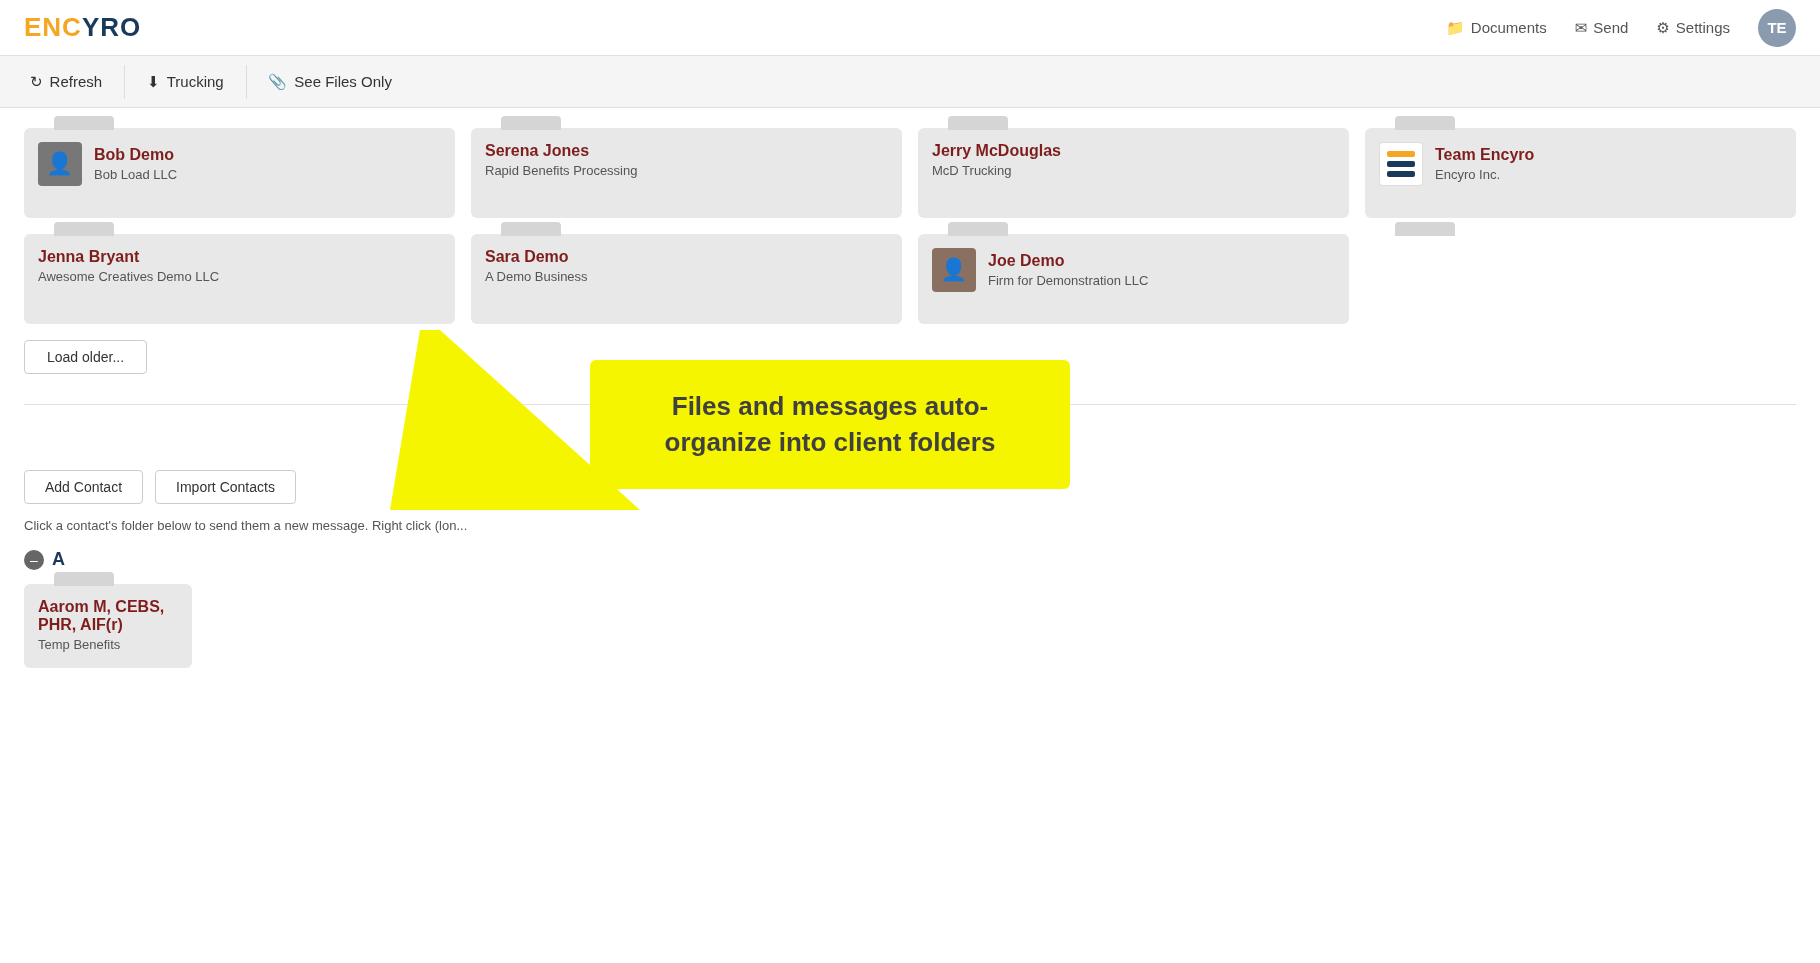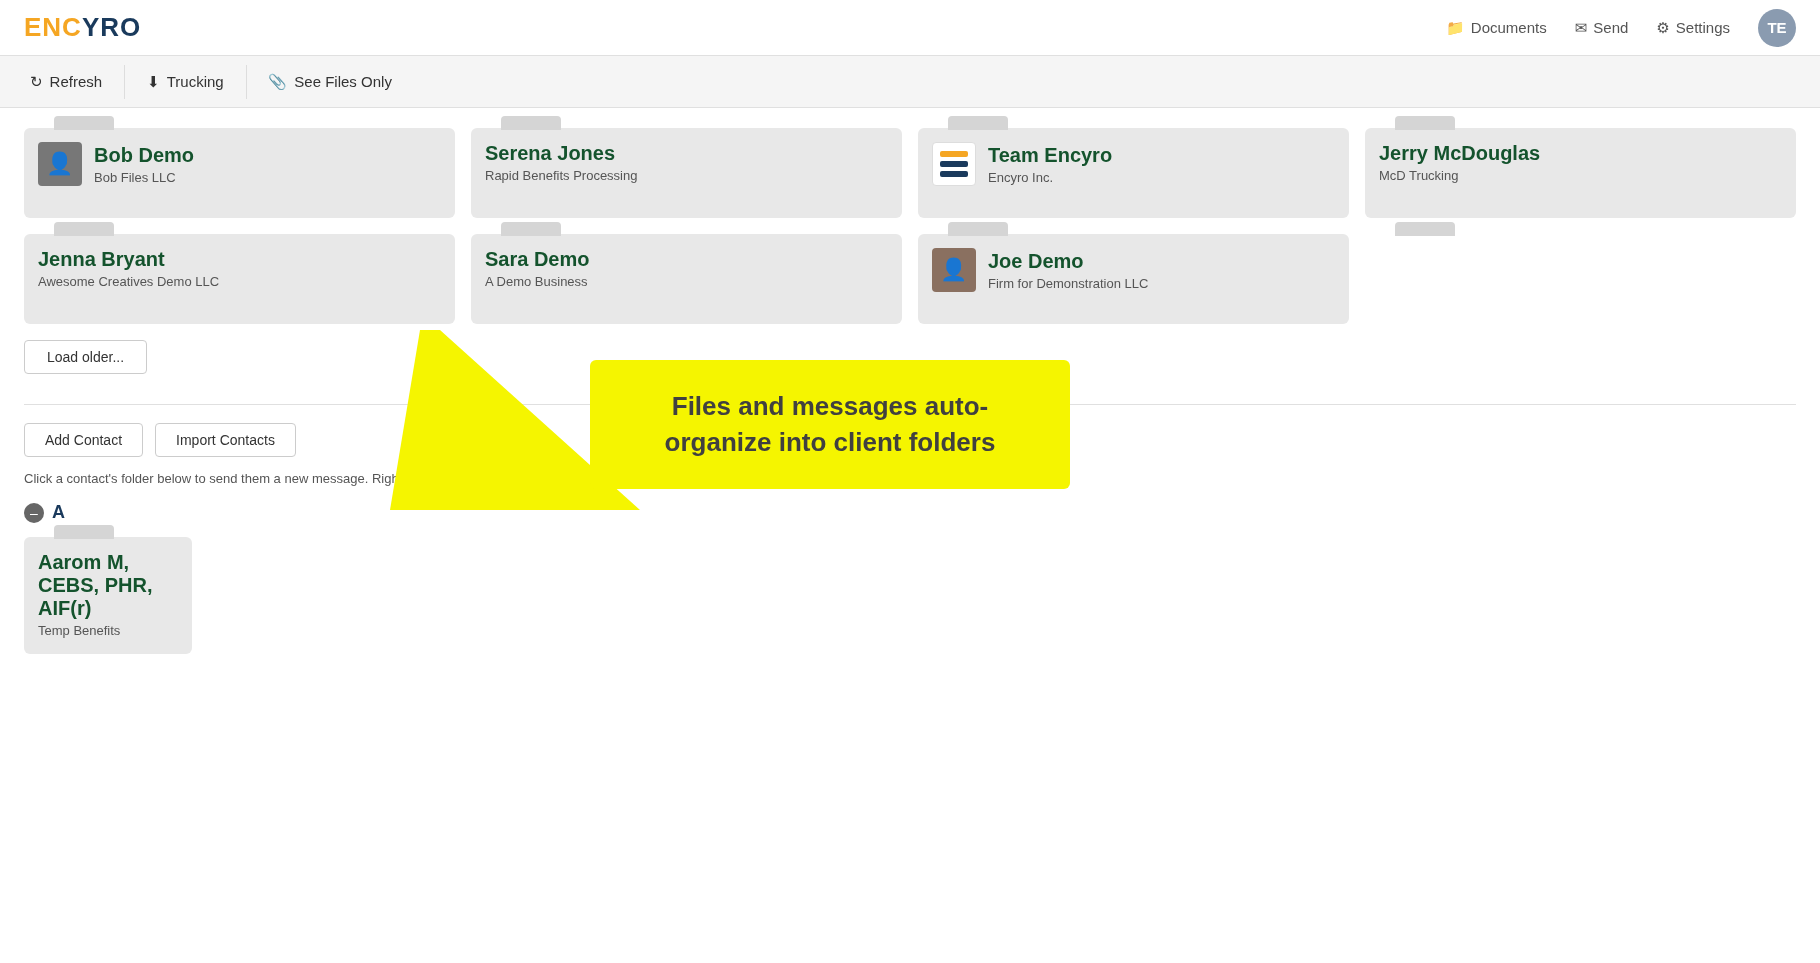--- a/index.html
+++ b/index.html
@@ -118,21 +118,21 @@
       overflow: hidden;
       flex-shrink: 0;
       background: #aaa;
       display: flex;
       align-items: center;
       justify-content: center;
       font-size: 18px;
       color: #fff;
     }
     .contact-info { flex: 1; }
-    .contact-name { font-size: 20px; font-weight: 600; color: #14532d; }
+    .contact-name { font-size: 16px; font-weight: 600; color: #7f1d1d; }
     .contact-company { font-size: 13px; color: #555; margin-top: 3px; }
 
     
     .team-logo {
       width: 44px;
       height: 44px;
       border-radius: 4px;
       background: #fff;
       display: flex;
       align-items: center;
@@ -173,20 +173,21 @@
       margin-bottom: 14px;
     }
     .action-btn {
       padding: 8px 20px;
       border: 1px solid #ccc;
       border-radius: 4px;
       background: #fff;
       font-size: 14px;
       color: #333;
       cursor: pointer;
+      margin-top: 47px;
     }
 
     .contacts-hint {
       font-size: 13px;
       color: #555;
       margin-bottom: 16px;
     }
 
     
     .group-header {
@@ -344,59 +345,59 @@
 <div class="main">
 
   
   <div class="folders-grid">
 
     <div class="folder-card">
       <div class="folder-card-inner">
         <div class="contact-avatar avatar-bob">👤</div>
         <div class="contact-info">
           <div class="contact-name">Bob Demo</div>
-          <div class="contact-company">Bob Files LLC</div>
+          <div class="contact-company">Bob Load LLC</div>
         </div>
       </div>
     </div>
 
     <div class="folder-card">
       <div class="folder-card-inner">
         <div class="contact-info">
           <div class="contact-name">Serena Jones</div>
           <div class="contact-company">Rapid Benefits Processing</div>
+        </div>
+      </div>
+    </div>
+
+    <div class="folder-card">
+      <div class="folder-card-inner">
+        <div class="contact-info">
+          <div class="contact-name">Jerry McDouglas</div>
+          <div class="contact-company">McD Trucking</div>
         </div>
       </div>
     </div>
 
     <div class="folder-card">
       <div class="folder-card-inner">
         <div class="team-logo">
           <div class="encyro-mini">
             <div class="encyro-mini-bar1"></div>
             <div class="encyro-mini-bar2"></div>
             <div class="encyro-mini-bar3"></div>
           </div>
         </div>
         <div class="contact-info">
           <div class="contact-name">Team Encyro</div>
           <div class="contact-company">Encyro Inc.</div>
         </div>
       </div>
     </div>
 
-    <div class="folder-card">
-      <div class="folder-card-inner">
-        <div class="contact-info">
-          <div class="contact-name">Jerry McDouglas</div>
-          <div class="contact-company">McD Trucking</div>
-        </div>
-      </div>
-    </div>
-
   </div>
 
   
   <div class="folders-row2">
 
     <div class="folder-card">
       <div class="folder-card-inner">
         <div class="contact-info">
           <div class="contact-name">Jenna Bryant</div>
           <div class="contact-company">Awesome Creatives Demo LLC</div>

